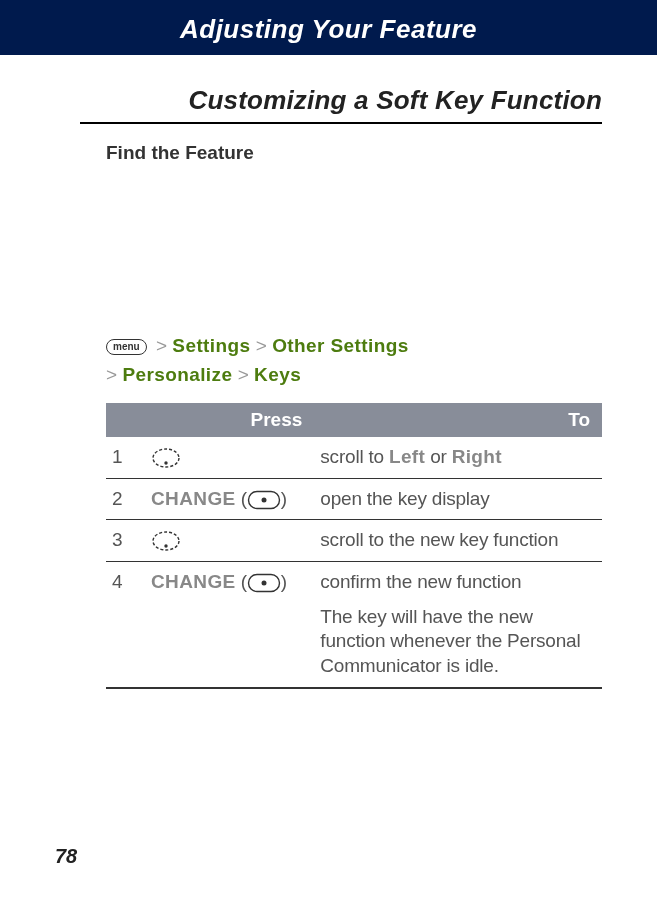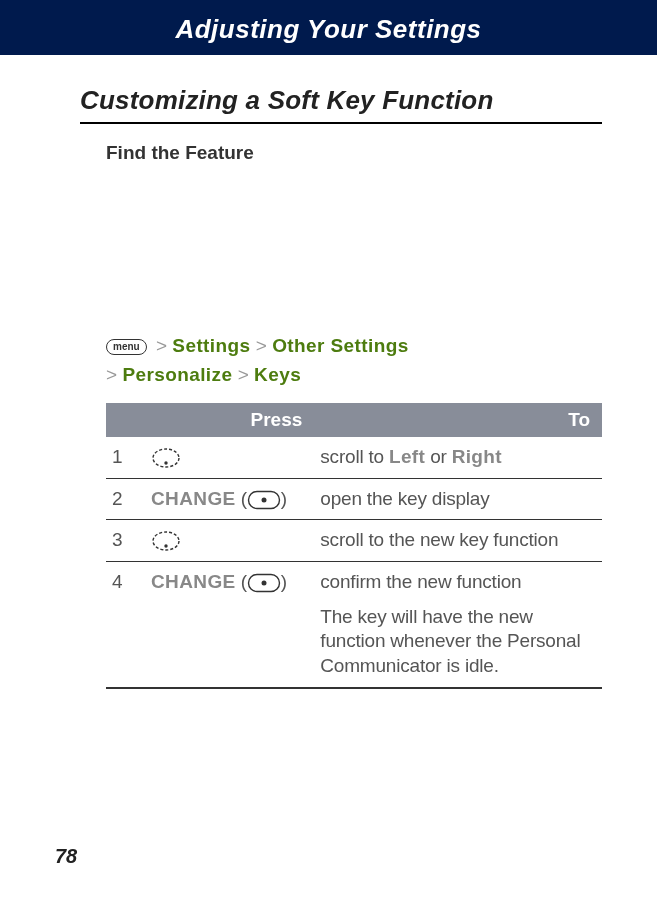--- a/index.html
+++ b/index.html
@@ -27,20 +27,21 @@
     }
     .section-title {
       font-style: italic;
       font-weight: bold;
       font-size: 26px;
       border-bottom: 2px solid #000;
       padding-bottom: 6px;
       margin-bottom: 18px;
       letter-spacing: 0.2px;
       font-family: Arial, Helvetica, sans-serif;
+      text-align: right;
     }
     .intro {
       font-family: "Helvetica Neue Light", "Helvetica Neue", Helvetica, Arial, sans-serif;
       font-weight: 300;
       font-size: 20px;
       color: #555;
       line-height: 1.3;
       margin: 0 0 16px 26px;
       font-stretch: condensed;
       letter-spacing: -0.3px;
@@ -155,21 +156,21 @@
       font-family: Arial, Helvetica, sans-serif;
       margin-top: 39px;
     }
     .icon-stroke { fill: none; stroke: #333; stroke-width: 1.4; }
     .icon-dot { fill: #333; }
   </style>
 </head>
 <body>
 
 <div class="header-bar">
-  <span>Adjusting Your Settings</span>
+  <span>Adjusting Your Feature</span>
 </div>
 
 <div class="content">
 
   <h2 class="section-title">Customizing a Soft Key Function</h2>
 
 
   <div class="find-feature">
     <div class="find-feature-label">Find the Feature</div>
     <div class="find-feature-path">

